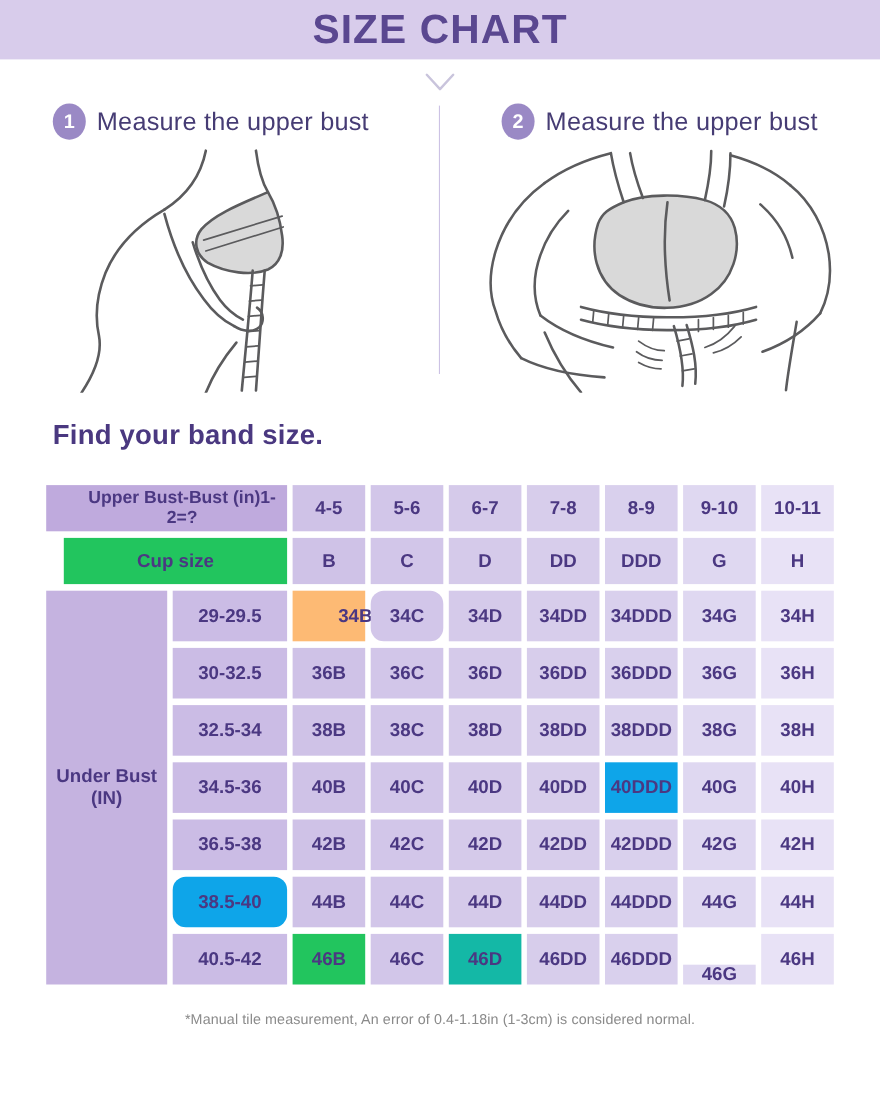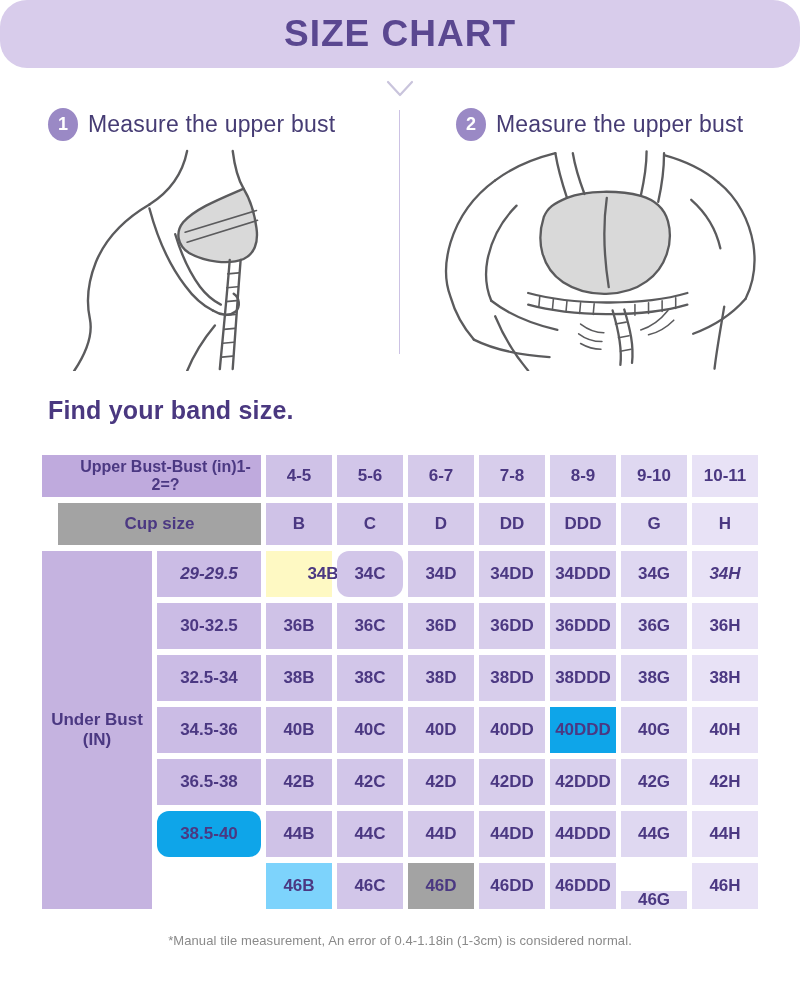--- a/index.html
+++ b/index.html
@@ -4,22 +4,22 @@
 <style>
   * { margin:0; padding:0; box-sizing:border-box; }
   html,body { background:#ffffff; }
   body {
     width:800px; height:1000px; overflow:hidden;
     font-family:"Liberation Sans", sans-serif;
     -webkit-font-smoothing:antialiased;
   }
   
   .hdr {
-    height:68px; background:var(--header-bg);
-    display:flex; align-items:center; justify-content:center;border-radius:27px;
+    height:54px; background:var(--header-bg);
+    display:flex; align-items:center; justify-content:center;
   }
   .hdr h1 {
     color:var(--header-text); font-size:37px; font-weight:800;
     letter-spacing:1px;
   }
   
   .chev { display:flex; justify-content:center; padding:12px 0 4px 0; height:38px; }
   
   .steps { position:relative; display:flex; height:262px; margin-top:2px; }
   .step-col { width:400px; display:flex; flex-direction:column; }
@@ -167,40 +167,40 @@
 
 <div class="size-table" id="size-table">
     <div class="cell small" style="background: rgb(191, 170, 221); grid-area: 1 / 1 / auto / 3; padding-left: 28px;">Upper Bust-Bust (in)1-2=?</div>
     <div class="cell" style="background: rgb(207, 194, 231); grid-area: 1 / 3;">4-5</div>
     <div class="cell" style="background: rgb(210, 198, 233); grid-area: 1 / 4;">5-6</div>
     <div class="cell" style="background: rgb(213, 202, 234); grid-area: 1 / 5;">6-7</div>
     <div class="cell" style="background: rgb(215, 205, 235); grid-area: 1 / 6;">7-8</div>
     <div class="cell" style="background: rgb(217, 208, 237); grid-area: 1 / 7;">8-9</div>
     <div class="cell" style="background: rgb(223, 216, 241); grid-area: 1 / 8;">9-10</div>
     <div class="cell" style="background: rgb(232, 226, 246); grid-area: 1 / 9;">10-11</div>
-    <div class="cell" style="background: #a3a3a3; grid-area: 2 / 1 / auto / 3; margin-left: 16px;">Cup size</div>
+    <div class="cell" style="background: #22c55e; grid-area: 2 / 1 / auto / 3; margin-left: 16px;">Cup size</div>
     <div class="cell" style="background: rgb(207, 194, 231); grid-area: 2 / 3;">B</div>
     <div class="cell" style="background: rgb(210, 198, 233); grid-area: 2 / 4;">C</div>
     <div class="cell" style="background: rgb(213, 202, 234); grid-area: 2 / 5;">D</div>
     <div class="cell" style="background: rgb(215, 205, 235); grid-area: 2 / 6;">DD</div>
     <div class="cell" style="background: rgb(217, 208, 237); grid-area: 2 / 7;">DDD</div>
     <div class="cell" style="background: rgb(223, 216, 241); grid-area: 2 / 8;">G</div>
     <div class="cell" style="background: rgb(232, 226, 246); grid-area: 2 / 9;">H</div>
     <div class="cell" style="background: rgb(197, 179, 224); grid-area: 3 / 1 / 10; flex-direction: column;">
       <div>Under Bust</div>
       <div>(IN)</div>
     </div>
-    <div class="cell" style="background: rgb(203, 188, 229); grid-area: 3 / 2; font-style: italic;">29-29.5</div>
-    <div class="cell" style="background: #fef9c3; grid-area: 3 / 3; padding-left: 48px;">34B</div>
+    <div class="cell" style="background: rgb(203, 188, 229); grid-area: 3 / 2;">29-29.5</div>
+    <div class="cell" style="background: #fdba74; grid-area: 3 / 3; padding-left: 48px;">34B</div>
     <div class="cell" style="background: rgb(210, 198, 233); grid-area: 3 / 4; border-radius: 12px;">34C</div>
     <div class="cell" style="background: rgb(213, 202, 234); grid-area: 3 / 5;">34D</div>
     <div class="cell" style="background: rgb(215, 205, 235); grid-area: 3 / 6;">34DD</div>
     <div class="cell" style="background: rgb(217, 208, 237); grid-area: 3 / 7;">34DDD</div>
     <div class="cell" style="background: rgb(223, 216, 241); grid-area: 3 / 8;">34G</div>
-    <div class="cell" style="background: rgb(232, 226, 246); grid-area: 3 / 9; font-style: italic;">34H</div>
+    <div class="cell" style="background: rgb(232, 226, 246); grid-area: 3 / 9;">34H</div>
     <div class="cell" style="background: rgb(203, 188, 229); grid-area: 4 / 2;">30-32.5</div>
     <div class="cell" style="background: rgb(207, 194, 231); grid-area: 4 / 3;">36B</div>
     <div class="cell" style="background: rgb(210, 198, 233); grid-area: 4 / 4;">36C</div>
     <div class="cell" style="background: rgb(213, 202, 234); grid-area: 4 / 5;">36D</div>
     <div class="cell" style="background: rgb(215, 205, 235); grid-area: 4 / 6;">36DD</div>
     <div class="cell" style="background: rgb(217, 208, 237); grid-area: 4 / 7;">36DDD</div>
     <div class="cell" style="background: rgb(223, 216, 241); grid-area: 4 / 8;">36G</div>
     <div class="cell" style="background: rgb(232, 226, 246); grid-area: 4 / 9;">36H</div>
     <div class="cell" style="background: rgb(203, 188, 229); grid-area: 5 / 2;">32.5-34</div>
     <div class="cell" style="background: rgb(207, 194, 231); grid-area: 5 / 3;">38B</div>
@@ -227,22 +227,23 @@
     <div class="cell" style="background: rgb(223, 216, 241); grid-area: 7 / 8;">42G</div>
     <div class="cell" style="background: rgb(232, 226, 246); grid-area: 7 / 9;">42H</div>
     <div class="cell" style="background: #0ea5e9; grid-area: 8 / 2; border-radius: 12px;">38.5-40</div>
     <div class="cell" style="background: rgb(207, 194, 231); grid-area: 8 / 3;">44B</div>
     <div class="cell" style="background: rgb(210, 198, 233); grid-area: 8 / 4;">44C</div>
     <div class="cell" style="background: rgb(213, 202, 234); grid-area: 8 / 5;">44D</div>
     <div class="cell" style="background: rgb(215, 205, 235); grid-area: 8 / 6;">44DD</div>
     <div class="cell" style="background: rgb(217, 208, 237); grid-area: 8 / 7;">44DDD</div>
     <div class="cell" style="background: rgb(223, 216, 241); grid-area: 8 / 8; text-align: right;">44G</div>
     <div class="cell" style="background: rgb(232, 226, 246); grid-area: 8 / 9;">44H</div>
-    <div class="cell" style="background: #7dd3fc; grid-area: 9 / 3;">46B</div>
+    <div class="cell" style="background: rgb(203, 188, 229); grid-area: 9 / 2;">40.5-42</div>
+    <div class="cell" style="background: #22c55e; grid-area: 9 / 3;">46B</div>
     <div class="cell" style="background: rgb(210, 198, 233); grid-area: 9 / 4;">46C</div>
-    <div class="cell" style="background: #a3a3a3; grid-area: 9 / 5;">46D</div>
+    <div class="cell" style="background: #14b8a6; grid-area: 9 / 5;">46D</div>
     <div class="cell" style="background: rgb(215, 205, 235); grid-area: 9 / 6;">46DD</div>
     <div class="cell" style="background: rgb(217, 208, 237); grid-area: 9 / 7;">46DDD</div>
     <div class="cell" style="background: rgb(223, 216, 241); grid-area: 9 / 8; margin-top: 28px;">46G</div>
     <div class="cell" style="background: rgb(232, 226, 246); grid-area: 9 / 9;">46H</div>
   </div>
 
 <div class="footnote">*Manual tile measurement, An error of 0.4-1.18in (1-3cm) is considered normal.</div>
 
 </body></html>

